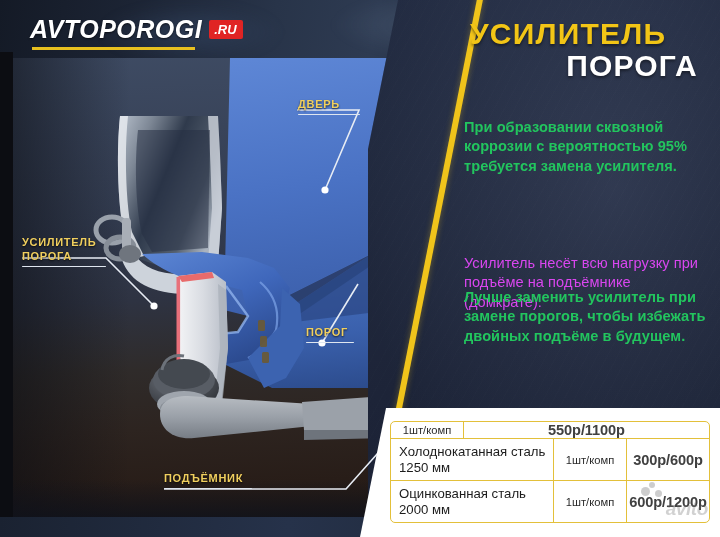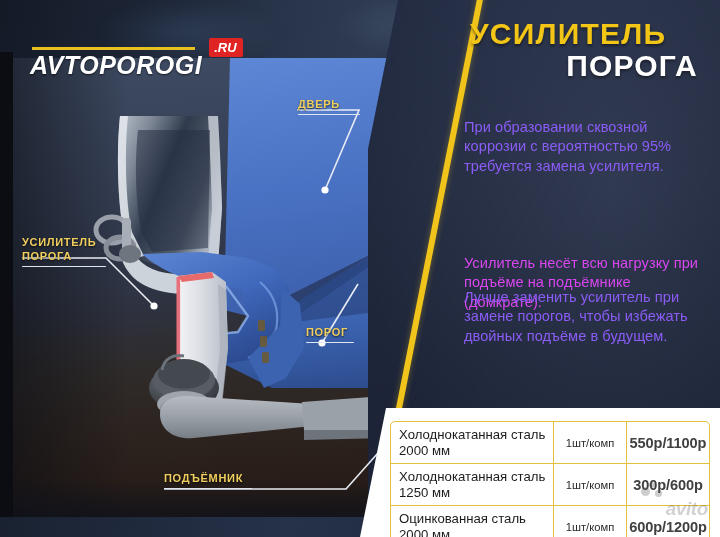--- a/index.html
+++ b/index.html
@@ -48,21 +48,20 @@
     position:absolute;left:0;bottom:0;width:100%;height:40px;
     background:linear-gradient(to bottom,rgba(20,14,10,0),rgba(15,18,28,.85));
   }
 
   
   .logo{position:absolute;left:30px;top:17px;display:flex;align-items:center;}
   .logo-word{
     font-size:25px;font-weight:bold;font-style:italic;color:#ffffff;
     letter-spacing:.5px;line-height:1;
     text-shadow:0 1px 2px rgba(0,0,0,.6);
-    margin-top:36px;
   }
   .logo-underline{
     position:absolute;left:2px;top:30px;width:163px;height:3px;background:#e8c01f;
   }
   .logo-ru{
     margin-left:7px;background:#e02424;color:#fff;font-size:13px;font-weight:bold;
     font-style:italic;padding:3px 6px 3px 5px;border-radius:2px;line-height:1;
   }
 
   
@@ -95,21 +94,21 @@
   .title-l2{
     font-size:30px;font-weight:bold;color:#ffffff;letter-spacing:1.2px;line-height:1.06;
     text-align:right;padding-right:12px;
     text-shadow:0 2px 3px rgba(0,0,0,.45);
   }
 
   .para{
     position:absolute;left:464px;width:248px;z-index:6;
     font-size:14.6px;line-height:1.33;letter-spacing:.05px;
   }
-  .p-gold{color:#8b5cf6;}
+  .p-gold{color:#22c55e;font-weight:bold;}
   .p-white{color:#d946ef;margin-top:40px;}
   #para1{top:118px;}
   #para2{top:214px;}
   #para3{top:288px;}
 
   
   .table-bg{
     position:absolute;left:360px;bottom:0;width:360px;height:129px;background:#ffffff;z-index:7;
     clip-path:polygon(26px 0,100% 0,100% 100%,0 100%);
   }
@@ -326,21 +325,20 @@
     <div class="title-l2">ПОРОГА</div>
   </div>
 
   <div class="para p-gold" id="para1">При образовании сквозной коррозии с вероятностью 95% требуется замена усилителя.</div>
   <div class="para p-white" id="para2">Усилитель несёт всю нагрузку при подъёме на подъёмнике (домкрате).</div>
   <div class="para p-gold" id="para3">Лучше заменить усилитель при замене порогов, чтобы избежать двойных подъёме в будущем.</div>
 
   <div class="table-bg"></div>
   <div class="ptable">
     <div class="prow">
-      <div class="c-name">Холоднокатанная сталь 2000 мм</div>
       <div class="c-qty">1шт/комп</div>
       <div class="c-price">550р/1100р</div>
     </div>
     <div class="prow">
       <div class="c-name">Холоднокатанная сталь 1250 мм</div>
       <div class="c-qty">1шт/комп</div>
       <div class="c-price">300р/600р</div>
     </div>
     <div class="prow">
       <div class="c-name">Оцинкованная сталь 2000 мм</div>

